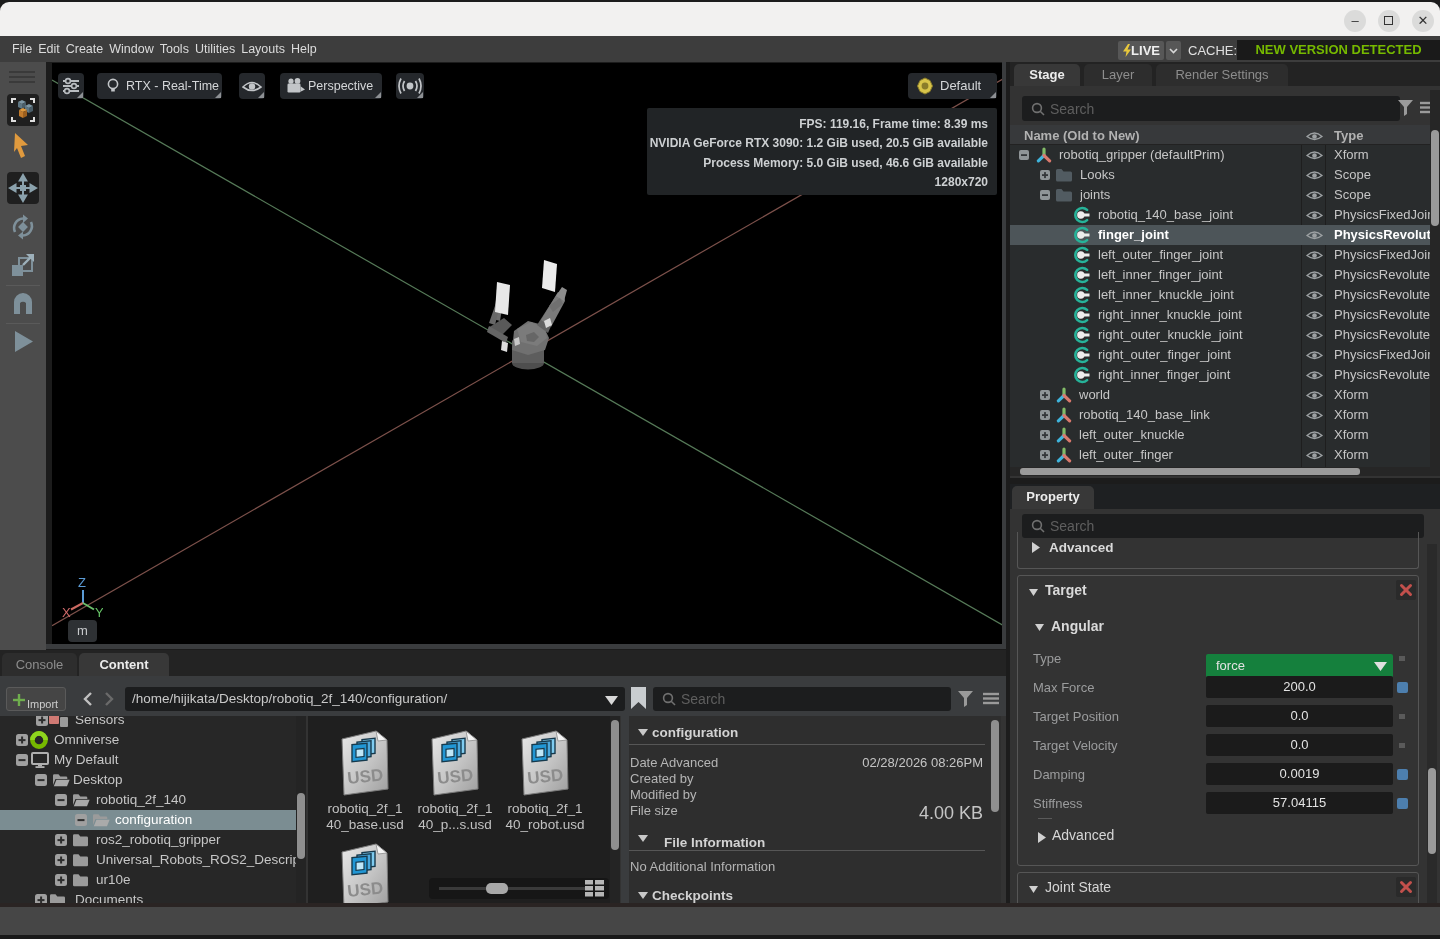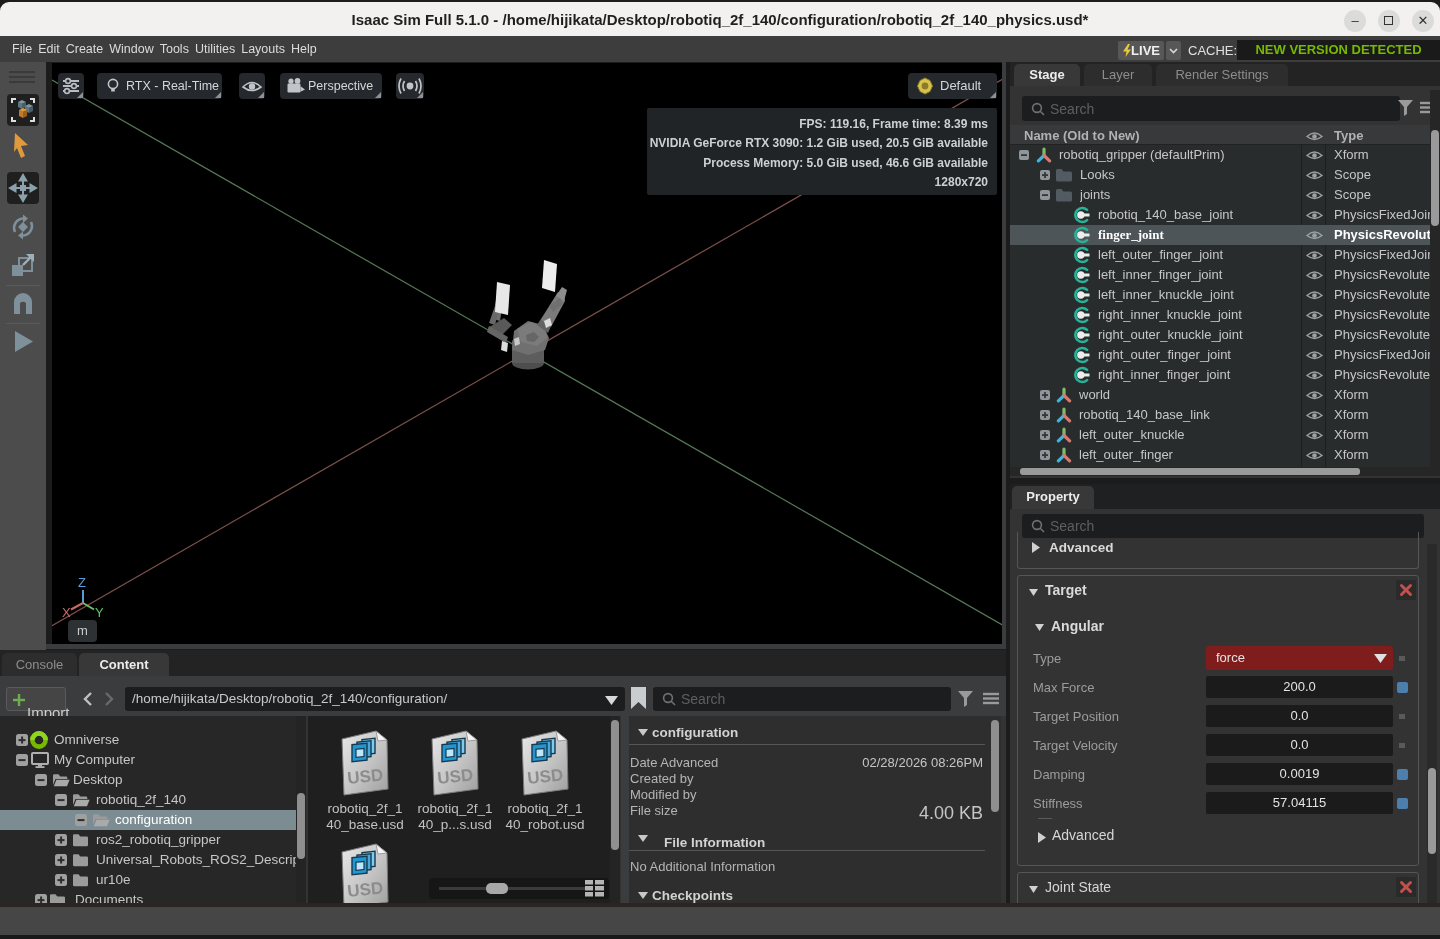--- a/index.html
+++ b/index.html
@@ -22,21 +22,20 @@
     font-size:13px; line-height:22px; text-align:center; color:#8d8d8d; background:#2d2d2d; }
   .tab.active { background:#383838; color:#ececec; font-weight:bold; }
   .searchbox { position:absolute; background:#1c1d1e; border-radius:3px; }
   .searchbox .ph { position:absolute; left:28px; top:50%; transform:translateY(-50%);
     color:#5f5f5f; font-size:14px; }
   .mag { position:absolute; left:9px; top:50%; transform:translateY(-50%); }
 </style>
 </head>
 <body>
 <div id="titlebar">
-  <div id="title">Isaac Sim Full 5.1.0 - /home/hijikata/Desktop/robotiq_2f_140/configuration/robotiq_2f_140_physics.usd*</div>
   <div class="winbtn" style="left:1344px;">–</div>
   <div class="winbtn" style="left:1378px;">
       <div style="position:absolute;left:6px;top:6px;width:9px;height:9px;border:1.4px solid #333;"></div>
     </div>
   <div class="winbtn" style="left:1412px;">✕</div>
 </div>
 <div id="menubar">
   <span>File</span><span>Edit</span><span>Create</span><span>Window</span><span>Tools</span><span>Utilities</span><span>Layouts</span><span>Help</span>
 </div>
 
@@ -350,21 +349,21 @@
           <circle cx="8.5" cy="5.5" r="2.3" fill="#9da1a3"></circle>
         </svg>
         <div class="abs" style="left:324px;top:0;width:96px;height:20px;overflow:hidden;white-space:nowrap;line-height:20px;font-size:13px;color:#c6c6c6;">PhysicsFixedJoint</div>
       </div>
 <div class="abs" style="left:0;top:80px;width:420px;height:20px;background:#4d5559;">
         <svg class="abs" style="left:63px;top:1px;" width="18" height="18">
           <path d="M 14.1,3.9 A 7,7 0 1 0 14.1,14.1" fill="none" stroke="#26b399" stroke-width="2.6" stroke-linecap="round"></path>
           <circle cx="7.8" cy="9" r="3.7" fill="#ececec"></circle>
           <rect x="8" y="7.5" width="8.5" height="3" fill="#ececec"></rect>
         </svg>
-        <div class="abs" style="left:88px;top:0;width:202px;height:20px;overflow:hidden;white-space:nowrap;line-height:20px;font-size:13px;color:#c6c6c6;font-weight:bold;color:#fff;font-family:Liberation Serif, serif;">finger_joint</div>
+        <div class="abs" style="left:88px;top:0;width:202px;height:20px;overflow:hidden;white-space:nowrap;line-height:20px;font-size:13px;color:#c6c6c6;font-weight:bold;color:#fff;">finger_joint</div>
       <svg class="abs" style="left:296px;top:5px;" width="17" height="11">
           <path d="M1,5.5 Q8.5,-1.5 16,5.5 Q8.5,11.5 1,5.5 Z" fill="none" stroke="#9da1a3" stroke-width="1.3"></path>
           <circle cx="8.5" cy="5.5" r="2.3" fill="#9da1a3"></circle>
         </svg>
         <div class="abs" style="left:324px;top:0;width:96px;height:20px;overflow:hidden;white-space:nowrap;line-height:20px;font-size:13px;color:#c6c6c6;font-weight:bold;color:#fff;">PhysicsRevoluteJoint</div>
       </div>
 <div class="abs" style="left:0;top:100px;width:420px;height:20px;">
         <svg class="abs" style="left:63px;top:1px;" width="18" height="18">
           <path d="M 14.1,3.9 A 7,7 0 1 0 14.1,14.1" fill="none" stroke="#26b399" stroke-width="2.6" stroke-linecap="round"></path>
           <circle cx="7.8" cy="9" r="3.7" fill="#ececec"></circle>
@@ -576,21 +575,21 @@
             <line x1="14.5" y1="5.5" x2="5.5" y2="14.5"></line>
           </g>
         </svg>
     </div>
     <svg class="abs" style="left:17px;top:48px;" width="9" height="7">
         <polygon points="0,0 9,0 4.5,7" fill="#d0d0d0"></polygon>
       </svg>
     <div class="abs" style="left:33px;top:42px;font-size:14px;font-weight:bold;color:#dadada;">Angular</div>
 <div class="abs" style="left:0;top:70px;width:430px;height:25px;">
       <div class="abs" style="left:15px;top:5px;font-size:13px;color:#9b9c9d;">Type</div>
-        <div class="abs" style="left:188px;top:0;width:187px;height:24px;background:#7f1d1d;border-radius:2px;">
+        <div class="abs" style="left:188px;top:8px;width:187px;height:24px;background:#15803d;border-radius:2px;">
         <div class="abs" style="left:10px;top:4px;font-size:13px;color:#e3e3e3;">force</div>
         <svg class="abs" style="left:168px;top:8px;" width="13" height="9">
             <polygon points="0,0 13,0 6.5,9" fill="#e0e0e0"></polygon>
           </svg>
         </div>
         <div class="abs" style="left:381px;top:10px;width:6px;height:5px;background:#5a5a5a;"></div>
       </div>
       <div class="abs" style="left:0;top:99px;width:430px;height:25px;">
       <div class="abs" style="left:15px;top:5px;font-size:13px;color:#9b9c9d;">Max Force</div>
         <div class="abs" style="left:188px;top:1px;width:187px;height:22px;background:#1b1b1b;border-radius:2px;text-align:center;font-size:13px;color:#e3e3e3;line-height:22px;">200.0</div>
@@ -650,21 +649,21 @@
   </div>
 
   <div class="abs" style="left:0;top:26px;width:1006px;height:40px;background:#3a3c3e;">
     <div class="abs" style="left:6px;top:11px;width:60px;height:24px;background:#454545;border:1px solid #5a5a5a;border-radius:3px;">
       <svg class="abs" style="left:6px;top:6px;" width="12" height="12">
           <g stroke="#6fae4e" stroke-width="2.4">
             <line x1="6" y1="0" x2="6" y2="12"></line>
             <line x1="0" y1="6" x2="12" y2="6"></line>
           </g>
         </svg>
-      <span class="abs" style="left:20px;top:16px;color:#cdcdcd;font-size:15px;">Import</span>
+      <span class="abs" style="left:20px;top:10px;color:#cdcdcd;font-size:11px;">Import</span>
     </div>
     <svg class="abs" style="left:82px;top:15px;" width="11" height="16">
         <polyline points="9,2 3,8 9,14" fill="none" stroke="#c0c0c0" stroke-width="2.4"></polyline>
       </svg>
     <svg class="abs" style="left:104px;top:15px;" width="11" height="16">
         <polyline points="2,2 8,8 2,14" fill="none" stroke="#6a6a6a" stroke-width="2.4"></polyline>
       </svg>
     <div class="abs" style="left:125px;top:11px;width:500px;height:24px;background:#1c1d1e;border-radius:3px;">
       <div class="abs" style="left:7px;top:4px;font-size:13.5px;color:#c9c9c9;">/home/hijikata/Desktop/robotiq_2f_140/configuration/</div>
       <svg class="abs" style="left:480px;top:9px;" width="13" height="9">
@@ -687,20 +686,32 @@
     <svg class="abs" style="left:983px;top:16px;" width="16" height="13">
         <g stroke="#9a9a9a" stroke-width="2.4">
           <line x1="0" y1="2" x2="16" y2="2"></line>
           <line x1="0" y1="6.5" x2="16" y2="6.5"></line>
           <line x1="0" y1="11" x2="16" y2="11"></line>
         </g>
       </svg>
   </div>
 
   <div class="abs" style="left:0;top:66px;width:296px;height:187px;background:#272727;overflow:hidden;">
+<div class="abs" style="left:0;top:-6px;width:296px;height:20px;overflow:hidden;">
+        <svg class="abs" style="left:36px;top:4px;" width="12" height="12">
+          <rect width="12" height="12" rx="2.5" fill="#a0a0a0"></rect>
+          <rect x="2.5" y="5.1" width="7" height="2" fill="#2e2e2e"></rect>
+          <rect x="5.1" y="2.5" width="2" height="7" fill="#2e2e2e"></rect>
+        </svg>
+        <svg class="abs" style="left:49px;top:4px;" width="19" height="13">
+          <rect x="0" y="0" width="10" height="10" rx="1" fill="#d07a74"></rect>
+          <rect x="11" y="3" width="8" height="10" rx="1" fill="#9b9b9b"></rect>
+        </svg>
+      <div class="abs" style="left:75px;top:0;width:221px;line-height:20px;font-size:13.5px;color:#c6c6c6;white-space:nowrap;overflow:hidden;">Sensors</div>
+      </div>
 <div class="abs" style="left:0;top:14px;width:296px;height:20px;overflow:hidden;">
         <svg class="abs" style="left:16px;top:4px;" width="12" height="12">
           <rect width="12" height="12" rx="2.5" fill="#a0a0a0"></rect>
           <rect x="2.5" y="5.1" width="7" height="2" fill="#2e2e2e"></rect>
           <rect x="5.1" y="2.5" width="2" height="7" fill="#2e2e2e"></rect>
         </svg>
         <svg class="abs" style="left:30px;top:1px;" width="18" height="18">
           <circle cx="9" cy="9" r="6.6" fill="none" stroke="#76b900" stroke-width="4.6"></circle>
           <path d="M2.4,9 a6.6,6.6 0 0 1 13.2,0" fill="none" stroke="#8fd41e" stroke-width="4.6"></path>
         </svg>
@@ -709,21 +720,21 @@
 <div class="abs" style="left:0;top:34px;width:296px;height:20px;overflow:hidden;">
         <svg class="abs" style="left:16px;top:4px;" width="12" height="12">
           <rect width="12" height="12" rx="2.5" fill="#a0a0a0"></rect>
           <rect x="2.5" y="5.1" width="7" height="2" fill="#2e2e2e"></rect>
         </svg>
         <svg class="abs" style="left:31px;top:2px;" width="18" height="16">
           <rect x="1" y="1" width="16" height="11" rx="1" fill="none" stroke="#b0b0b0" stroke-width="2"></rect>
           <rect x="7" y="12.5" width="4" height="2" fill="#b0b0b0"></rect>
           <rect x="4.5" y="14.2" width="9" height="1.8" fill="#b0b0b0"></rect>
         </svg>
-      <div class="abs" style="left:54px;top:0;width:242px;line-height:20px;font-size:13.5px;color:#c6c6c6;white-space:nowrap;overflow:hidden;">My Computer</div>
+      <div class="abs" style="left:54px;top:0;width:242px;line-height:20px;font-size:13.5px;color:#c6c6c6;white-space:nowrap;overflow:hidden;">My Default</div>
       </div>
 <div class="abs" style="left:0;top:54px;width:296px;height:20px;overflow:hidden;">
         <svg class="abs" style="left:35px;top:4px;" width="12" height="12">
           <rect width="12" height="12" rx="2.5" fill="#a0a0a0"></rect>
           <rect x="2.5" y="5.1" width="7" height="2" fill="#2e2e2e"></rect>
         </svg>
         <svg class="abs" style="left:53px;top:3px;" width="17" height="14">
           <path d="M0,2.5 a1.3,1.3 0 0 1 1.3,-1.3 h4.2 l1.8,2.2 H13 a1.3,1.3 0 0 1 1.3,1.3 V6 H2.5 L0,12 Z" fill="#9b9b9b"></path>
           <path d="M3.4,6.8 h13.2 l-2.6,6.4 H0.8 Z" fill="#aaaaaa"></path>
         </svg>

